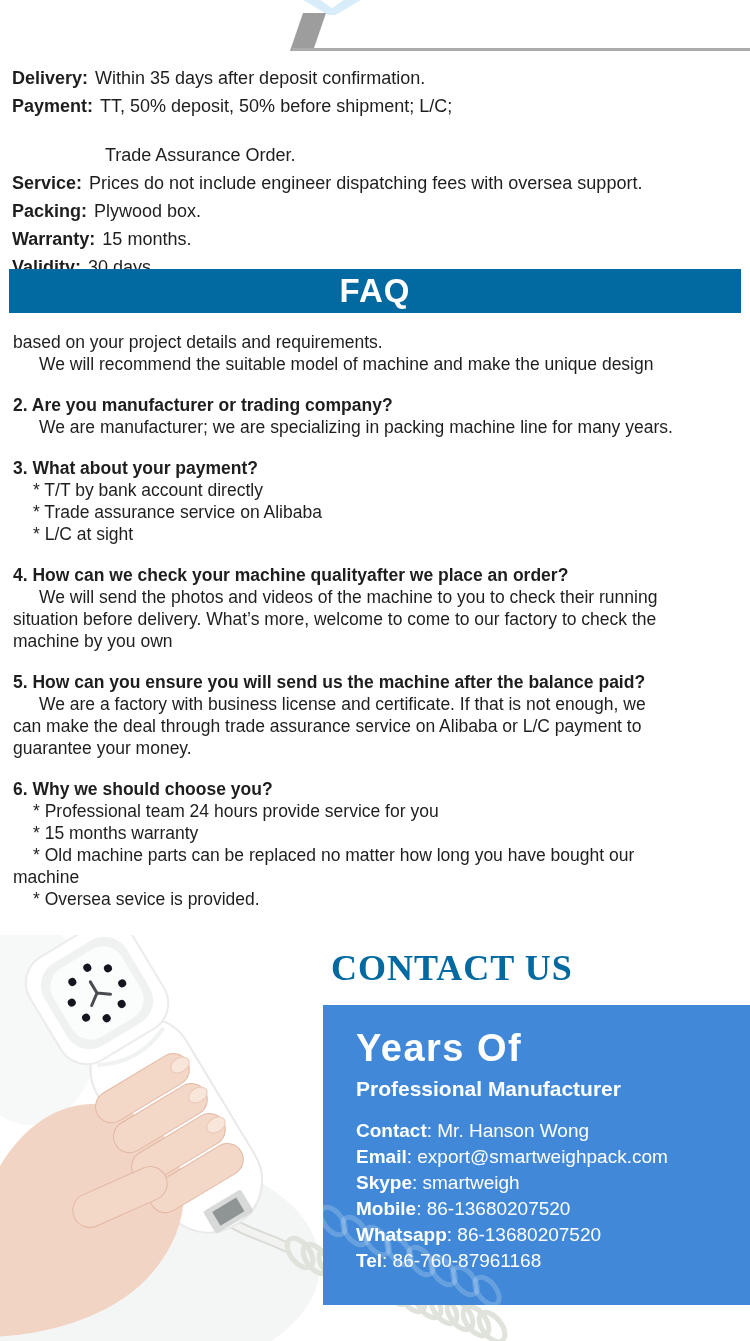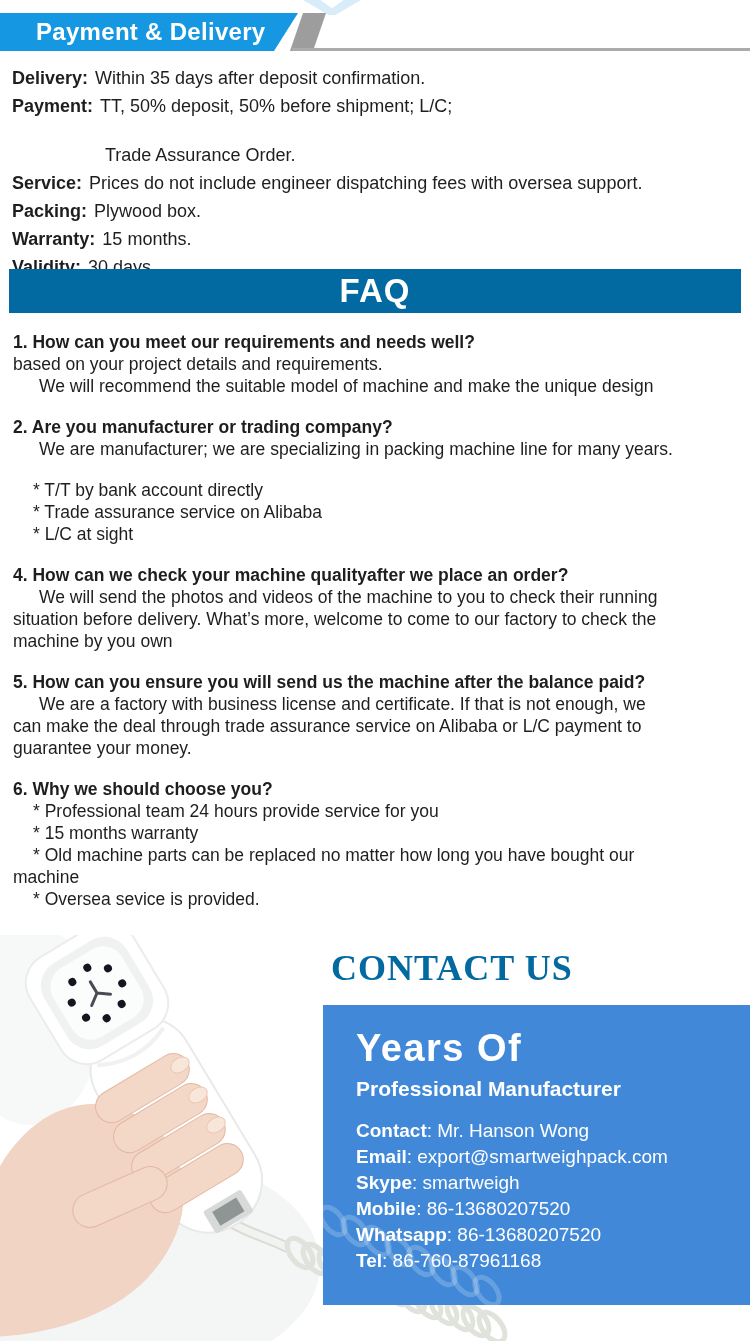--- a/index.html
+++ b/index.html
@@ -48,51 +48,48 @@
   .c-label{font-weight:bold;}
   .box-coil{position:absolute;left:-10px;bottom:-6px;pointer-events:none;}
 </style>
 </head>
 <body>
 
 <div class="page">
 
   <div class="watermark"></div>
 
-  <div class="hdr-blue" style="background:#1697e2;">
-    <span>Payment &amp; Delivery</span>
-  </div>
   <div class="hdr-gray" style="background:#9d9d9d;"></div>
   <div class="hdr-line"></div>
 
   <div class="details">
     <div class="d-row"><span class="d-label">Delivery:</span><span>Within 35 days after deposit confirmation.</span></div>
     <div class="d-row"><span class="d-label">Payment:</span><span>TT, 50% deposit, 50% before shipment; L/C;</span></div>
     <div class="d-row cont"><span>Trade Assurance Order.</span></div>
     <div class="d-row"><span class="d-label">Service:</span><span>Prices do not include engineer dispatching fees with oversea support.</span></div>
     <div class="d-row"><span class="d-label">Packing:</span><span>Plywood box.</span></div>
     <div class="d-row"><span class="d-label">Warranty:</span><span>15 months.</span></div>
     <div class="d-row"><span class="d-label">Validity:</span><span>30 days.</span></div>
   </div>
 
   <div class="faq-bar" style="background:#0369a1;">
     <span>FAQ</span>
   </div>
 
   <div class="faq">
     <div class="item">
-      <div class="q">1. How can you meet our requirements and needs well?</div>
       <div class="ans">based on your project details and requirements.</div>
       <div class="ans first">We will recommend the suitable model of machine and make the unique design</div>
     </div>
     <div class="item">
       <div class="q">2. Are you manufacturer or trading company?</div>
       <div class="ans first">We are manufacturer; we are specializing in packing machine line for many years.</div>
     </div>
     <div class="item">
+      <div class="q">3. What about your payment?</div>
       <div class="bullet">* T/T by bank account directly</div>
       <div class="bullet">* Trade assurance service on Alibaba</div>
       <div class="bullet">* L/C at sight</div>
     </div>
     <div class="item">
       <div class="q">4. How can we check your machine qualityafter we place an order?</div>
       <div class="ans first">We will send the photos and videos of the machine to you to check their running</div>
       <div class="ans">situation before delivery. What’s more, welcome to come to our factory to check the</div>
       <div class="ans">machine by you own</div>
     </div>

